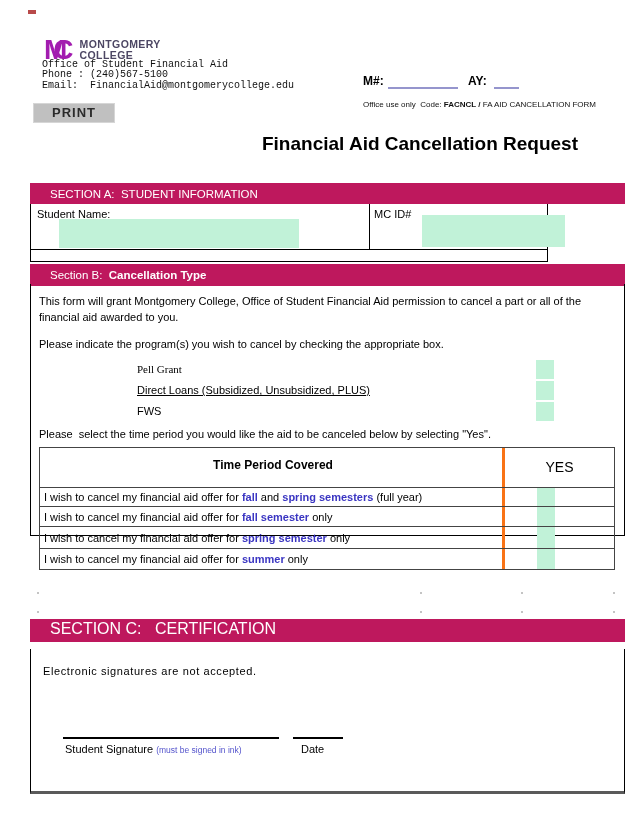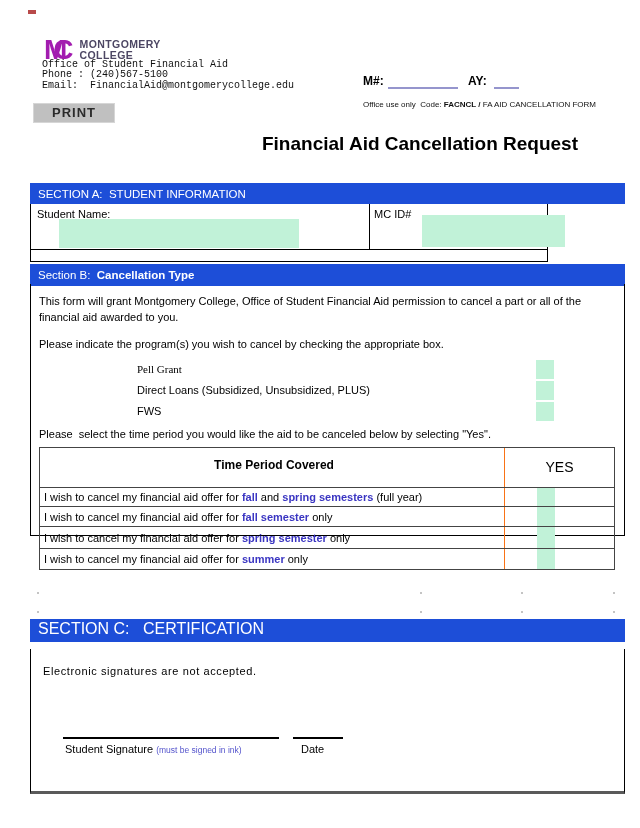--- a/index.html
+++ b/index.html
@@ -22,51 +22,51 @@
              letter-spacing:1px;text-align:center;line-height:17px;cursor:pointer;}
   .mnum-label{left:363px;top:74px;font-size:12px;font-weight:bold;}
   .mnum-line{left:388px;top:87px;width:70px;height:2px;background:#9595cd;}
   .ay-label{left:468px;top:74px;font-size:12px;font-weight:bold;}
   .ay-line{left:494px;top:87px;width:25px;height:2px;background:#9595cd;}
   .office-use{left:363px;top:100px;font-size:8px;color:#111;}
   .office-use b{font-weight:bold;}
   .title{left:200px;top:133px;width:440px;text-align:center;font-size:19px;font-weight:bold;}
 
   
-  .bar{background:#1d4ed8;color:#fff;font-size:11.5px;display:flex;align-items:center;
-       padding-left:8px;box-sizing:border-box;}
+  .bar{background:#be185d;color:#fff;font-size:11.5px;display:flex;align-items:center;
+       padding-left:20px;box-sizing:border-box;}
   .bar b{font-weight:bold;}
   .bar-a{left:30px;top:183px;width:595px;height:21px;}
   .box-a{left:30px;top:204px;width:518px;height:58px;border:1px solid #000;border-top:none;box-sizing:border-box;}
   .box-a .vdiv{position:absolute;left:338px;top:0;width:1px;height:45px;background:#000;}
   .box-a .hline{position:absolute;left:0;top:45px;width:100%;height:1px;background:#000;}
   .lbl{font-size:11px;}
   .name-label{position:absolute;left:6px;top:4px;}
   .mcid-label{position:absolute;left:343px;top:4px;}
   .field{background:#c1f2d8;position:absolute;}
   .name-field{left:28px;top:15px;width:240px;height:29px;}
   .mcid-field{left:391px;top:11px;width:143px;height:32px;}
 
   .bar-b{left:30px;top:264px;width:595px;height:22px;}
   .box-b{left:30px;top:284px;width:595px;height:252px;border:1px solid #000;border-top:none;box-sizing:border-box;}
   .para{position:absolute;left:8px;font-size:11px;line-height:16px;width:556px;}
   .p1{top:9px;}
   .p2{top:52px;}
   .prog-label{position:absolute;left:106px;font-size:11px;white-space:pre;}
-  .prog-0{top:79px;font-family:Liberation Serif, serif;} .prog-1{top:100px;} .prog-2{top:121px;}
+  .prog-0{top:79px;font-family:Liberation Serif, serif;} .prog-1{top:100px;text-decoration:underline;} .prog-2{top:121px;}
   .prog-box{position:absolute;left:505px;width:18px;height:19px;background:#c1f2d8;}
   .pb-0{top:76px;} .pb-1{top:97px;} .pb-2{top:118px;}
   .tp-note{position:absolute;left:8px;top:144px;font-size:11px;}
 
   .tbl{position:absolute;left:8px;top:163px;width:576px;border:1px solid #444;box-sizing:border-box;}
   .trow{display:flex;border-bottom:1px solid #444;box-sizing:border-box;}
   .trow:last-child{border-bottom:none;}
   .thead{height:40px;}
   .r1{height:19px;} .r2{height:20px;} .r3{height:22px;} .r4{height:20px;}
-  .c1{width:465px;border-right:1px solid #f97316;box-sizing:border-box;display:flex;
+  .c1{width:465px;border-right:3px solid #f97316;box-sizing:border-box;display:flex;
       align-items:center;padding-left:4px;font-size:11px;}
   .thead .c1{justify-content:center;font-weight:bold;font-size:12px;align-items:flex-start;padding-top:10px;}
   .c2{flex:1;position:relative;display:flex;align-items:flex-start;justify-content:center;font-size:14px;}
   .thead .c2{padding-top:11px;}
   .gstrip{position:absolute;left:32px;top:0;bottom:0;width:18px;background:#c1f2d8;}
   .hl{color:#3a35c2;font-weight:bold;}
   .rowtext{white-space:pre;}
 
   .dot{width:2px;height:2px;background:#c4c4c4;}
 

